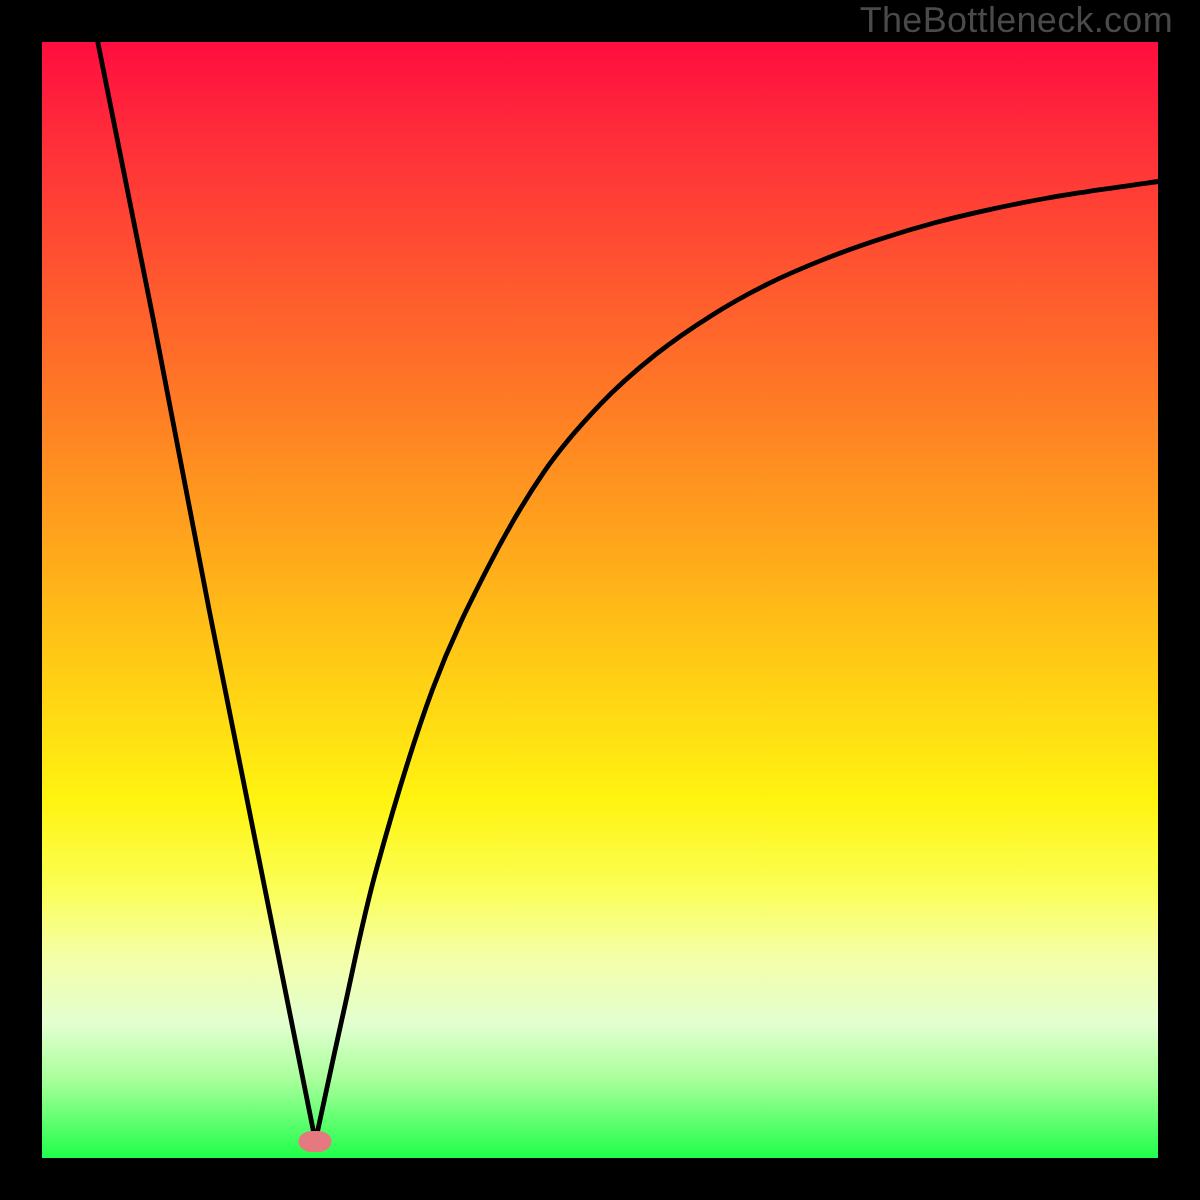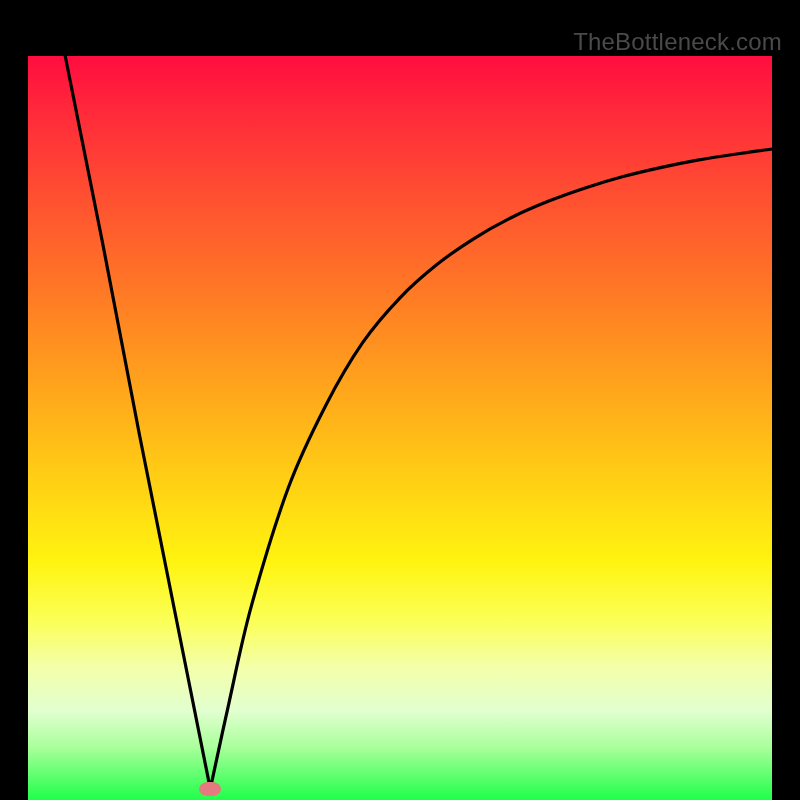--- a/index.html
+++ b/index.html
@@ -9,21 +9,20 @@
     height: 800px;
     background: #000;
     overflow: hidden;
     font-family: Arial, Helvetica, sans-serif;
   }
   .frame {
     position: relative;
     width: 800px;
     height: 711px;
     background: #000;
-    margin-top: 28px;
   }
   .plot {
     position: absolute;
     left: 28px;
     top: 28px;
     width: 744px;
     height: 744px;
     background: linear-gradient(
       to bottom,
       #ff0d3f 0%,

